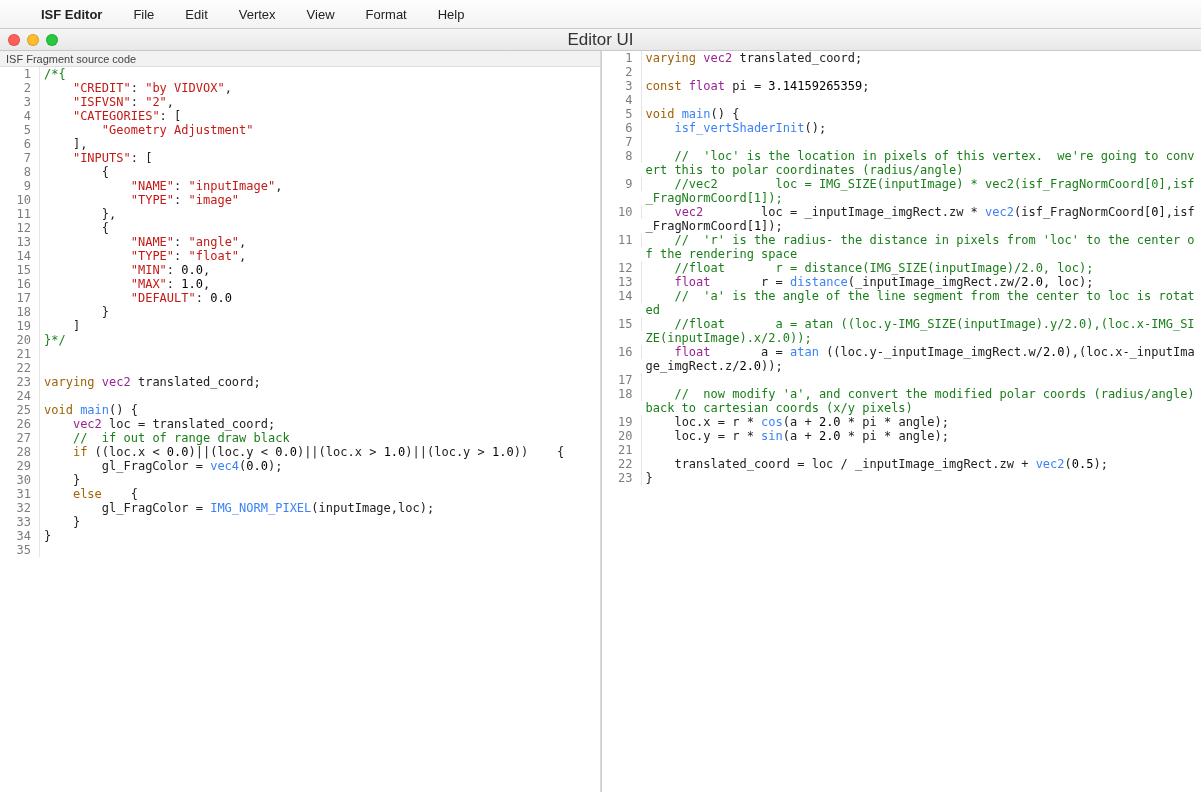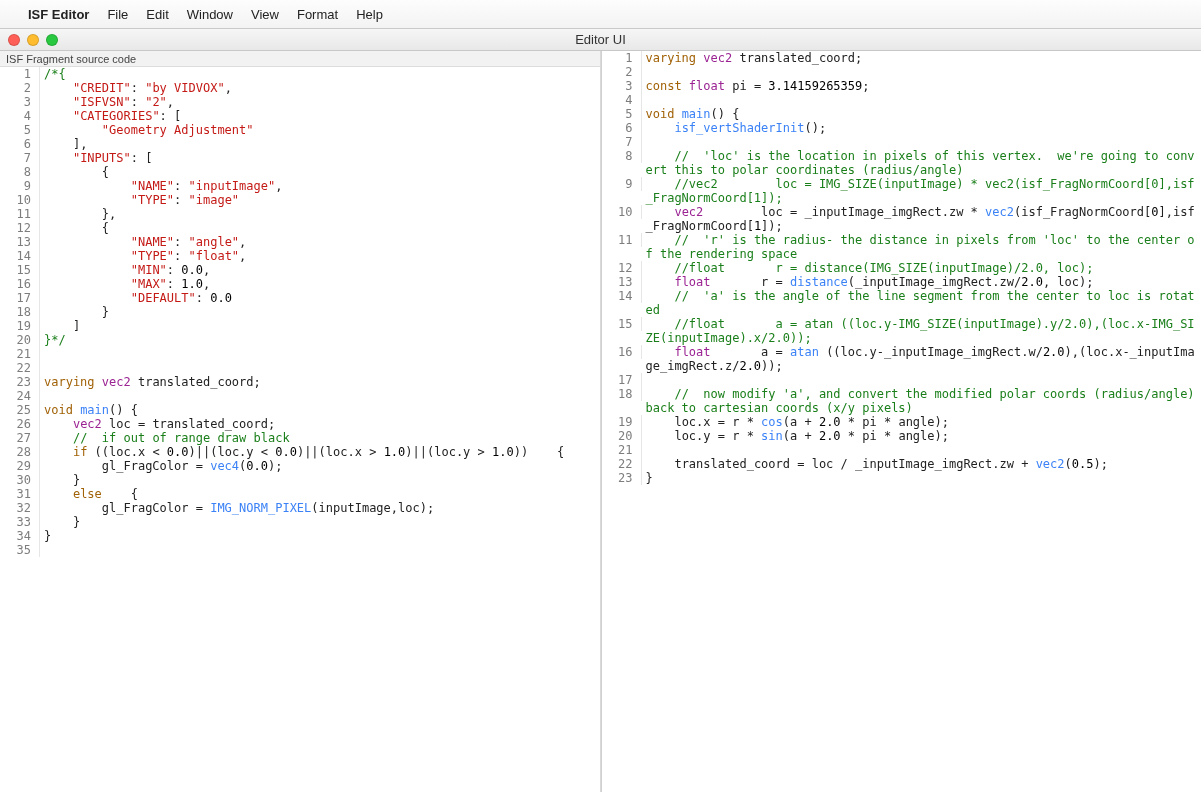--- a/index.html
+++ b/index.html
@@ -1,27 +1,27 @@
 <!DOCTYPE html>
 <html><head>
 <meta charset="utf-8">
 <style>
   * { box-sizing: border-box; margin: 0; padding: 0; }
   html, body { width: 1201px; height: 792px; font-family: -apple-system, "Helvetica Neue", Arial, sans-serif; background: #ececec; overflow: hidden; }
-  .menubar { height: 22px; background: linear-gradient(#fdfdfd,#f3f3f3); border-bottom: 1px solid #c9c9c9; display: flex; align-items: center; padding: 14px 10px; font-size: 13px; gap: 18px; }
+  .menubar { height: 22px; background: linear-gradient(#fdfdfd,#f3f3f3); border-bottom: 1px solid #c9c9c9; display: flex; align-items: center; padding: 14px 10px; font-size: 13px; gap: 31px; }
   .menubar .apple { font-size: 14px; }
   .menubar .appname { font-weight: 600; }
   .menubar span { color: #222; }
   .titlebar { height: 22px; background: linear-gradient(#f6f6f6,#e8e8e8); border-bottom: 1px solid #c8c8c8; display:flex; align-items:center; position:relative; }
   .traffic { position:absolute; left:8px; display:flex; gap:7px; }
   .dot { width:12px; height:12px; border-radius:50%; border:0.5px solid rgba(0,0,0,0.15); }
   .dot.red { background:#ff5f57; }
   .dot.yellow { background:#febc2e; }
   .dot.green { background:#28c840; }
-  .wintitle { margin:0 auto; font-size:13px; color:#333; }
+  .wintitle { margin:0 auto; font-size:17px; color:#333; }
   .panes { display:flex; height: calc(792px - 22px - 22px - 4px); background:#fff; }
   .pane { flex:1; min-width:0; display:flex; flex-direction:column; border-right:1px solid #d9d9d9; background:#fff; }
   .pane:last-child { border-right:none; }
   .dividerv { width:1px; background:#d0d0d0; position:relative; }
   .pane-label { font-size:11px; color:#444; background:#f2f2f2; border-bottom:1px solid #ddd; padding:2px 6px; height:16px; }
   .editor { flex:1; overflow:auto; font-family: Menlo, Consolas, monospace; font-size:12px; line-height:14px; background:#fff; color:#222; white-space:pre; }
   .line { display:flex; align-items:flex-start; }
   .gutter { width:40px; text-align:right; padding-right:8px; color:#7d7d7d; user-select:none; flex-shrink:0; background:#fff; border-right:1px solid #e6e6e6; margin-right:4px; }
   .code { white-space:pre-wrap; word-break:break-all; flex:1; }
   
@@ -35,21 +35,21 @@
   .bottombar { height:4px; background:#e6e6e6; border-top:1px solid #ccc; }
 </style>
 </head>
 <body>
 
 <div class="menubar">
   <span class="apple"></span>
   <span class="appname">ISF Editor</span>
   <span>File</span>
   <span>Edit</span>
-  <span>Window</span>
+  <span>Vertex</span>
   <span>View</span>
   <span>Format</span>
   <span>Help</span>
 </div>
 
 <div class="titlebar">
   <div class="traffic">
     <div class="dot red"></div>
     <div class="dot yellow"></div>
     <div class="dot green"></div>

